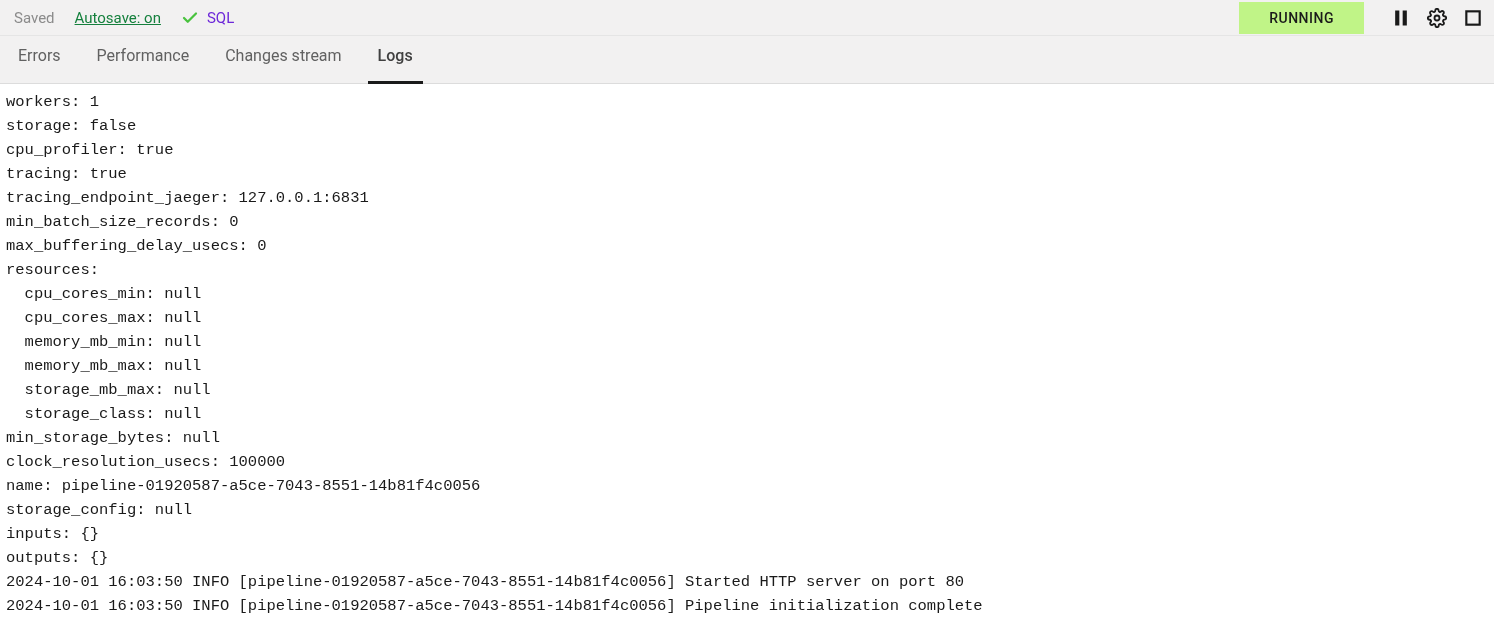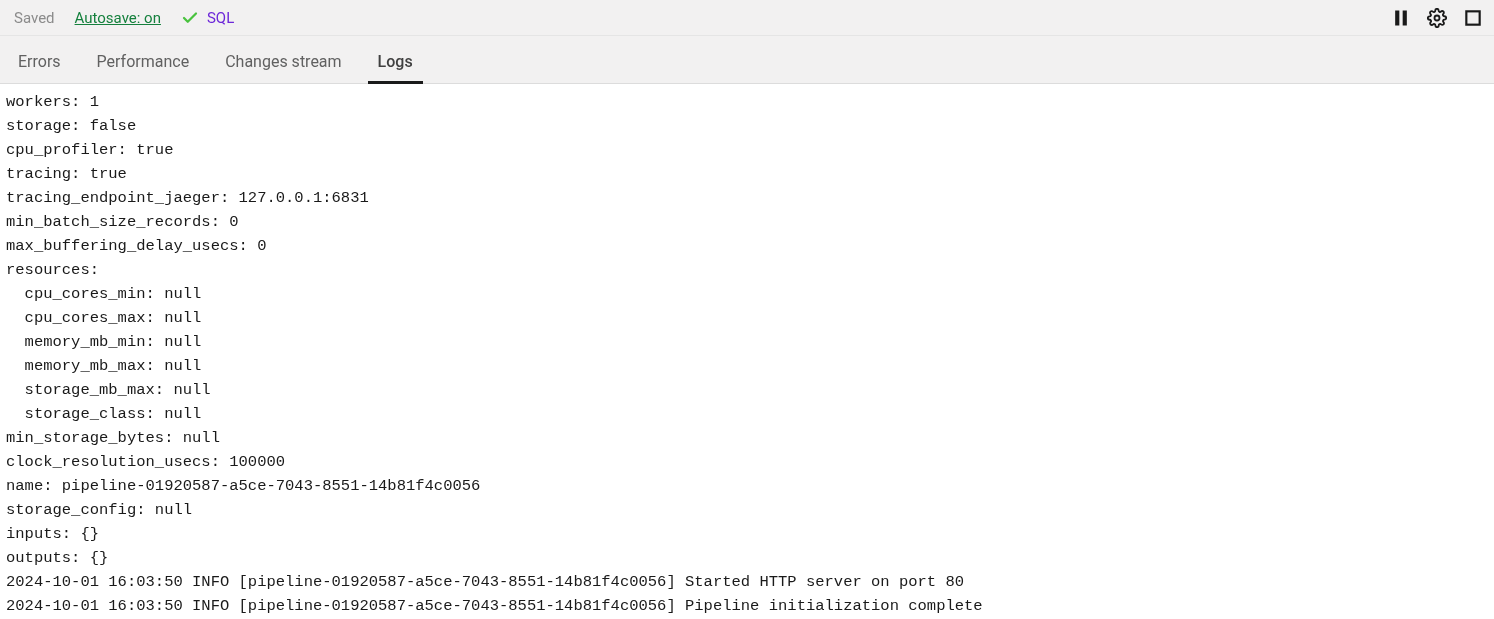--- a/index.html
+++ b/index.html
@@ -58,21 +58,20 @@
     height: 22px;
     display: flex;
     align-items: center;
     justify-content: center;
     cursor: pointer;
   }
   .tb-icon svg { width: 20px; height: 20px; }
   
   .tabs {
     display: flex;
-    align-items: flex-end;
     background: #f2f1f1;
     height: 48px;
     padding: 0 14px;
     gap: 28px;
     border-bottom: 1px solid #dcdcdc;
   }
   .tab {
     font-size: 16px;
     color: #616161;
     padding: 12px 4px 13px 4px;
@@ -114,20 +113,21 @@
     <span class="sql">
       <span class="check-icon">
         <svg viewBox="0 0 24 24" fill="none" stroke="#49c23e" stroke-width="3" stroke-linecap="round" stroke-linejoin="round">
           <polyline points="4 12 9 17 20 6"></polyline>
         </svg>
       </span>
       <span>SQL</span>
     </span>
   </div>
   <div class="tb-spacer"></div>
+  <div class="status-badge">RUNNING</div>
   <div class="tb-icons">
     <div class="tb-icon">
       <svg viewBox="0 0 24 24" fill="#1a1a1a">
         <rect x="5" y="3" width="5" height="18"></rect>
         <rect x="14" y="3" width="5" height="18"></rect>
       </svg>
     </div>
     <div class="tb-icon">
       <svg viewBox="0 0 24 24" fill="none" stroke="#1a1a1a" stroke-width="2.2">
         <circle cx="12" cy="12" r="3"></circle>

